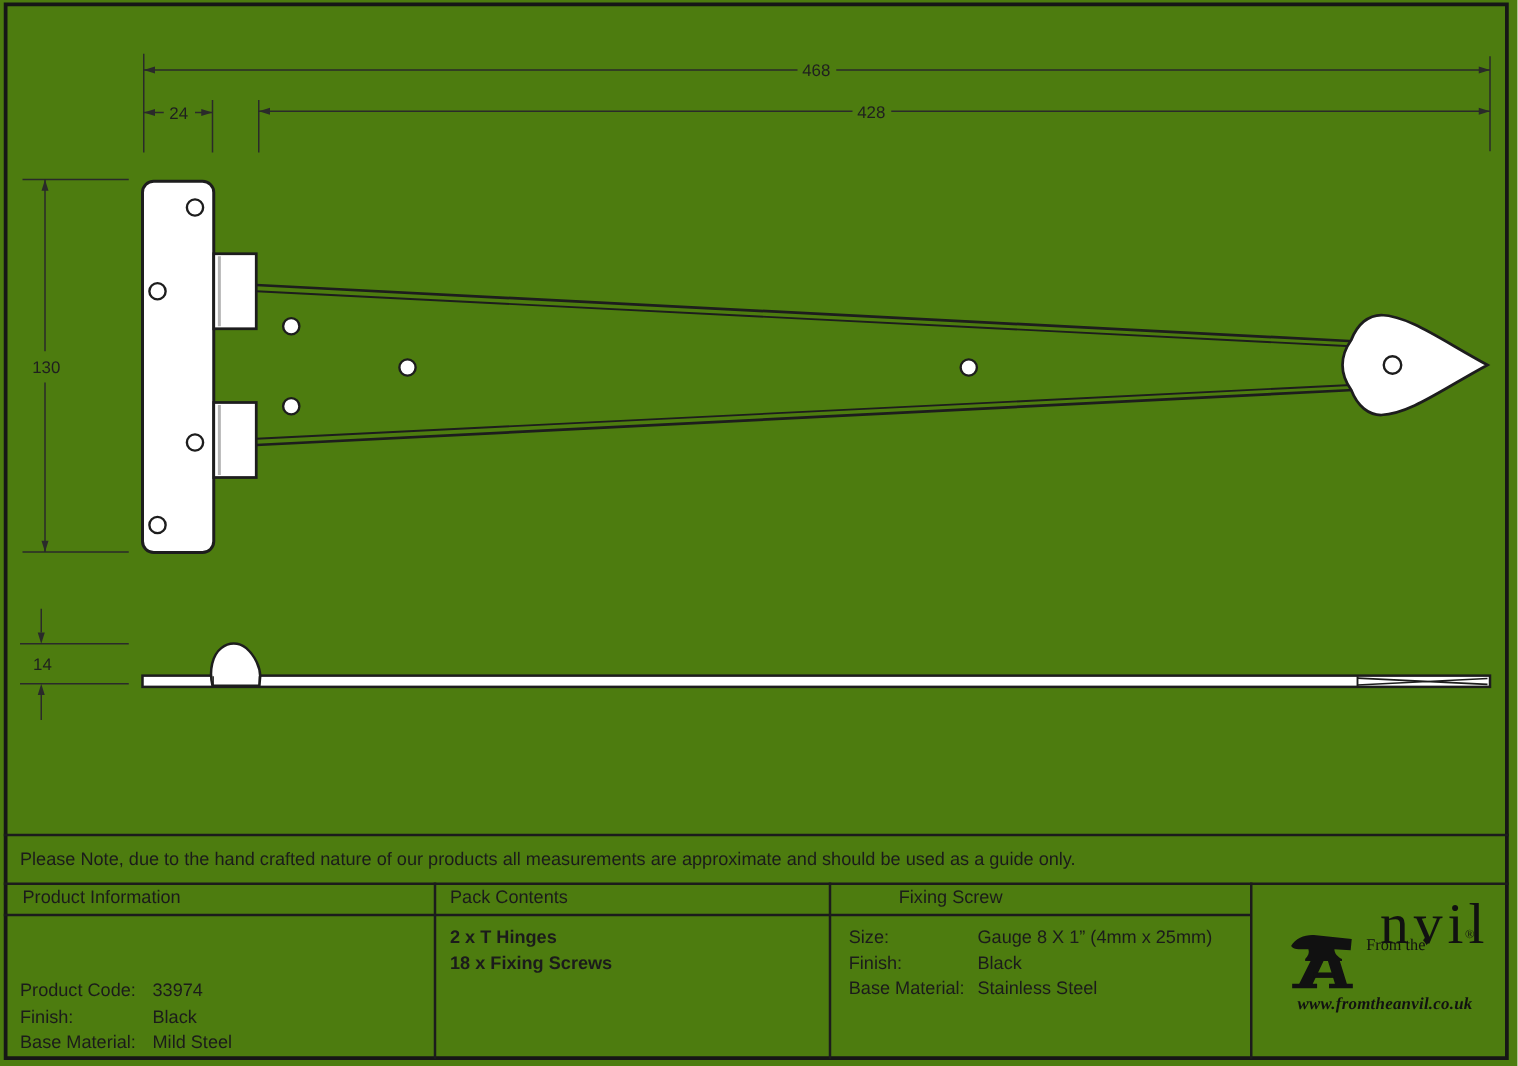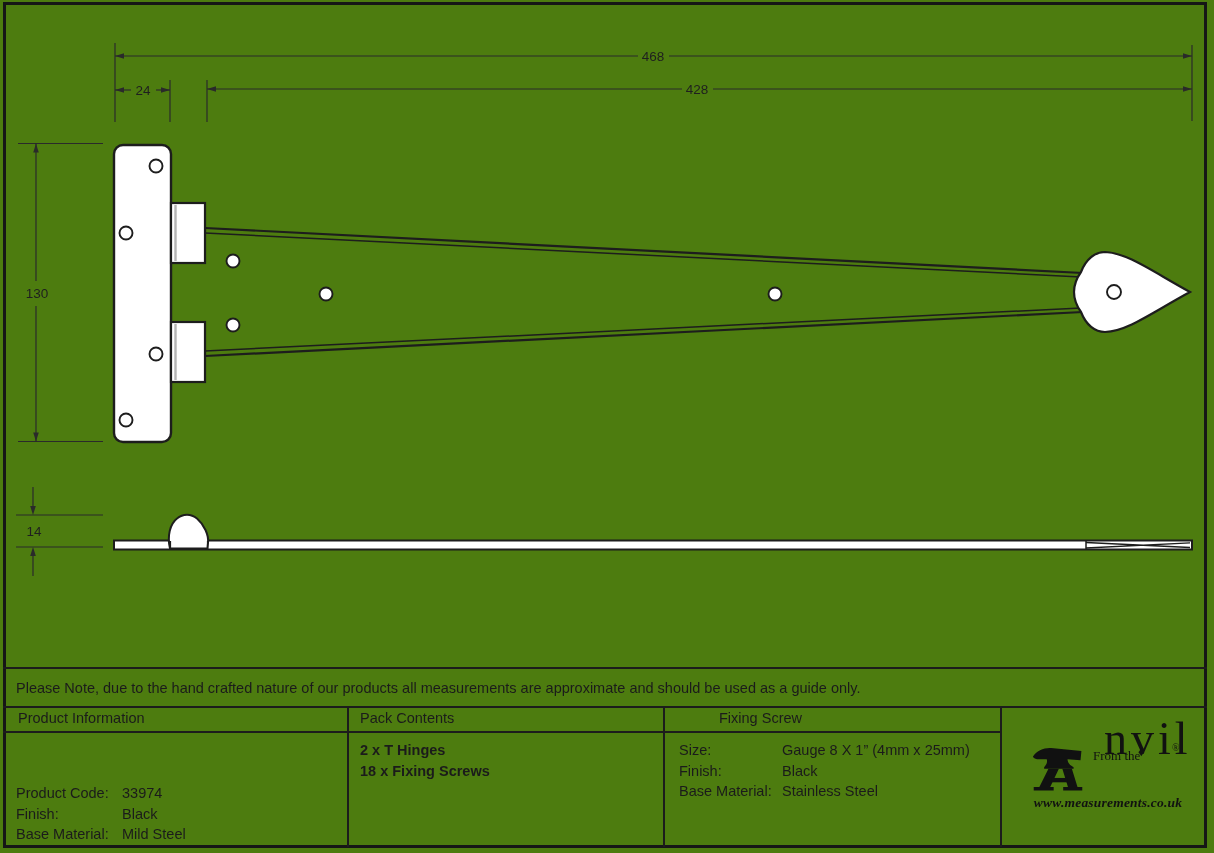--- a/index.html
+++ b/index.html
@@ -186,16 +186,16 @@
         <path d="M1,13 C5,6 14,2.5 22,3 L57,6.5 L56,17 L41,16 C41,20 44,23 48,25 L48,27 L14,27 L14,25 C17,22 18,19 17,16 L8,16 C5,16 2.5,15 1,13 Z"></path>
         <path d="M19,27 L31,27 L21,48 L25,48 L25,52 L2,52 L2,48 L8.5,48 Z"></path>
         <path d="M35,27 L46,27 L52.5,48 L58,48 L58,52 L36,52 L36,48 L41.5,48 Z"></path>
         <rect x="22" y="37.5" width="19" height="5"></rect>
       </g>
     </svg>
     <span class="logo-from-the">From the</span>
     <span class="logo-name">nvil</span>
     <span class="logo-diamond">♦</span>
     <span class="logo-reg">®</span>
-    <div class="logo-url">www.measurements.co.uk</div>
+    <div class="logo-url">www.fromtheanvil.co.uk</div>
   </div>
 
 </div>
 
 </body></html>

